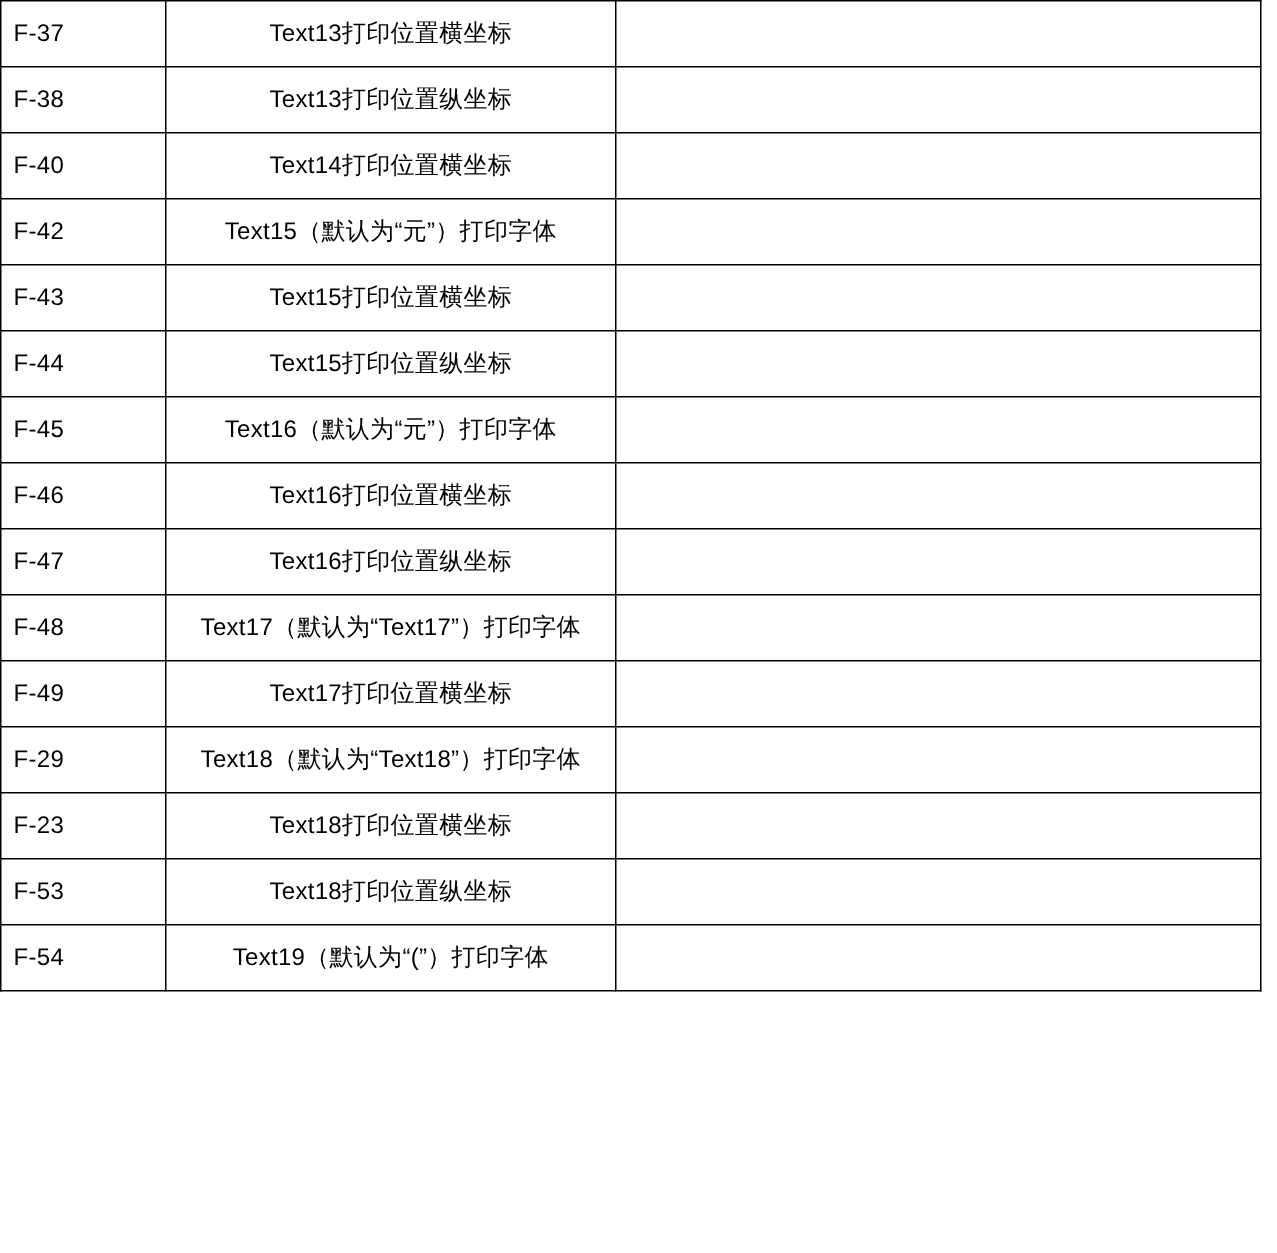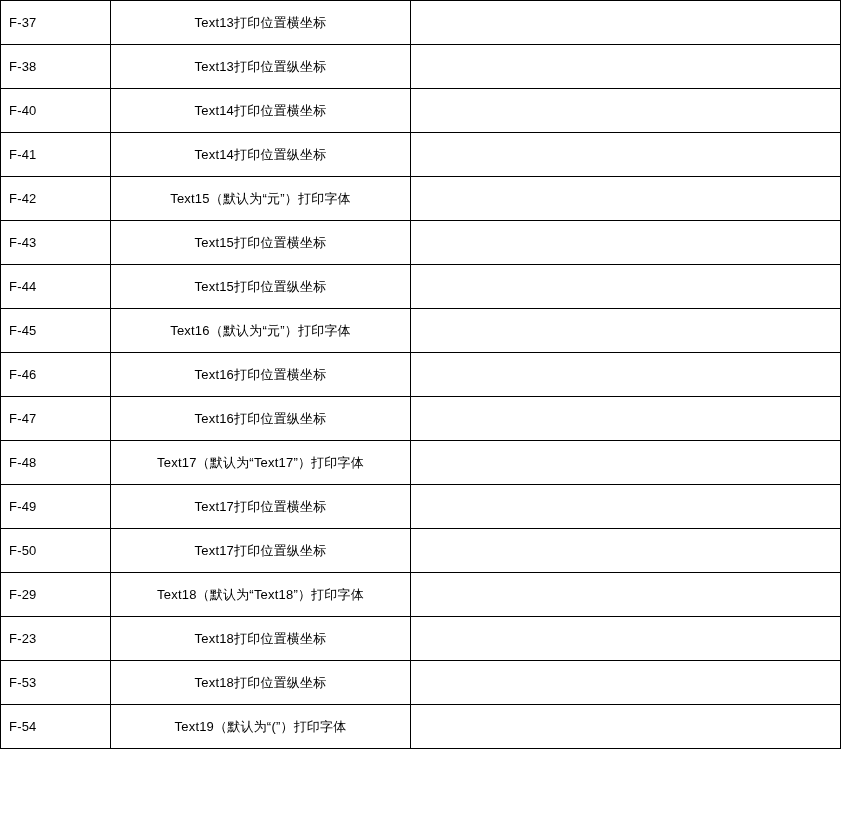--- a/index.html
+++ b/index.html
@@ -15,21 +15,21 @@
     overflow: hidden;
   }
   table.spec-table {
     border-collapse: collapse;
     width: 840px;
     margin: 0;
     table-layout: fixed;
   }
   table.spec-table td {
     border: 1px solid #000000;
-    font-size: 13px;
+    font-size: 16px;
     line-height: 16px;
     padding: 0 8px;
     vertical-align: middle;
     height: 44px;
     box-sizing: border-box;
     word-break: break-all;
   }
   td.col-code {
     width: 110px;
   }
@@ -78,31 +78,20 @@
         </td>
       <td class="col-desc">
           <span class="cell-text">Text14打印位置横坐标</span>
         </td>
       <td class="col-value">
           <span class="cell-text"></span>
         </td>
     </tr>
     <tr>
       <td class="col-code">
-          <span class="cell-text">F-41</span>
-        </td>
-      <td class="col-desc">
-          <span class="cell-text">Text14打印位置纵坐标</span>
-        </td>
-      <td class="col-value">
-          <span class="cell-text"></span>
-        </td>
-    </tr>
-    <tr>
-      <td class="col-code">
           <span class="cell-text">F-42</span>
         </td>
       <td class="col-desc">
           <span class="cell-text">Text15（默认为“元”）打印字体</span>
         </td>
       <td class="col-value">
           <span class="cell-text"></span>
         </td>
     </tr>
     <tr>
@@ -170,31 +159,20 @@
       <td class="col-value">
           <span class="cell-text"></span>
         </td>
     </tr>
     <tr>
       <td class="col-code">
           <span class="cell-text">F-49</span>
         </td>
       <td class="col-desc">
           <span class="cell-text">Text17打印位置横坐标</span>
-        </td>
-      <td class="col-value">
-          <span class="cell-text"></span>
-        </td>
-    </tr>
-    <tr>
-      <td class="col-code">
-          <span class="cell-text">F-50</span>
-        </td>
-      <td class="col-desc">
-          <span class="cell-text">Text17打印位置纵坐标</span>
         </td>
       <td class="col-value">
           <span class="cell-text"></span>
         </td>
     </tr>
     <tr>
       <td class="col-code">
           <span class="cell-text">F-29</span>
         </td>
       <td class="col-desc">

